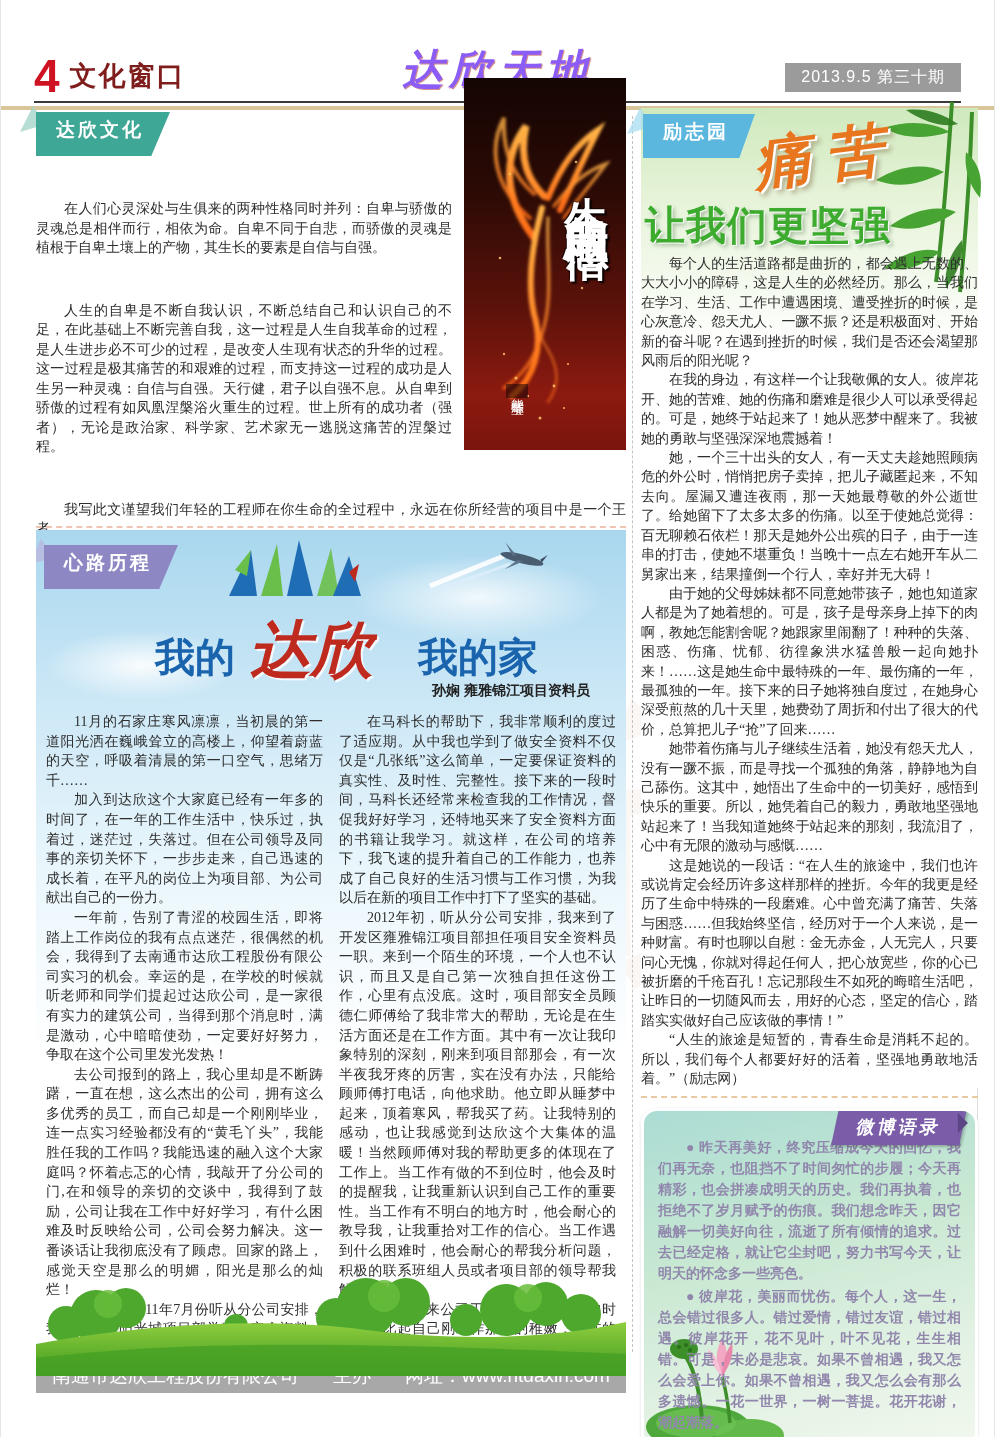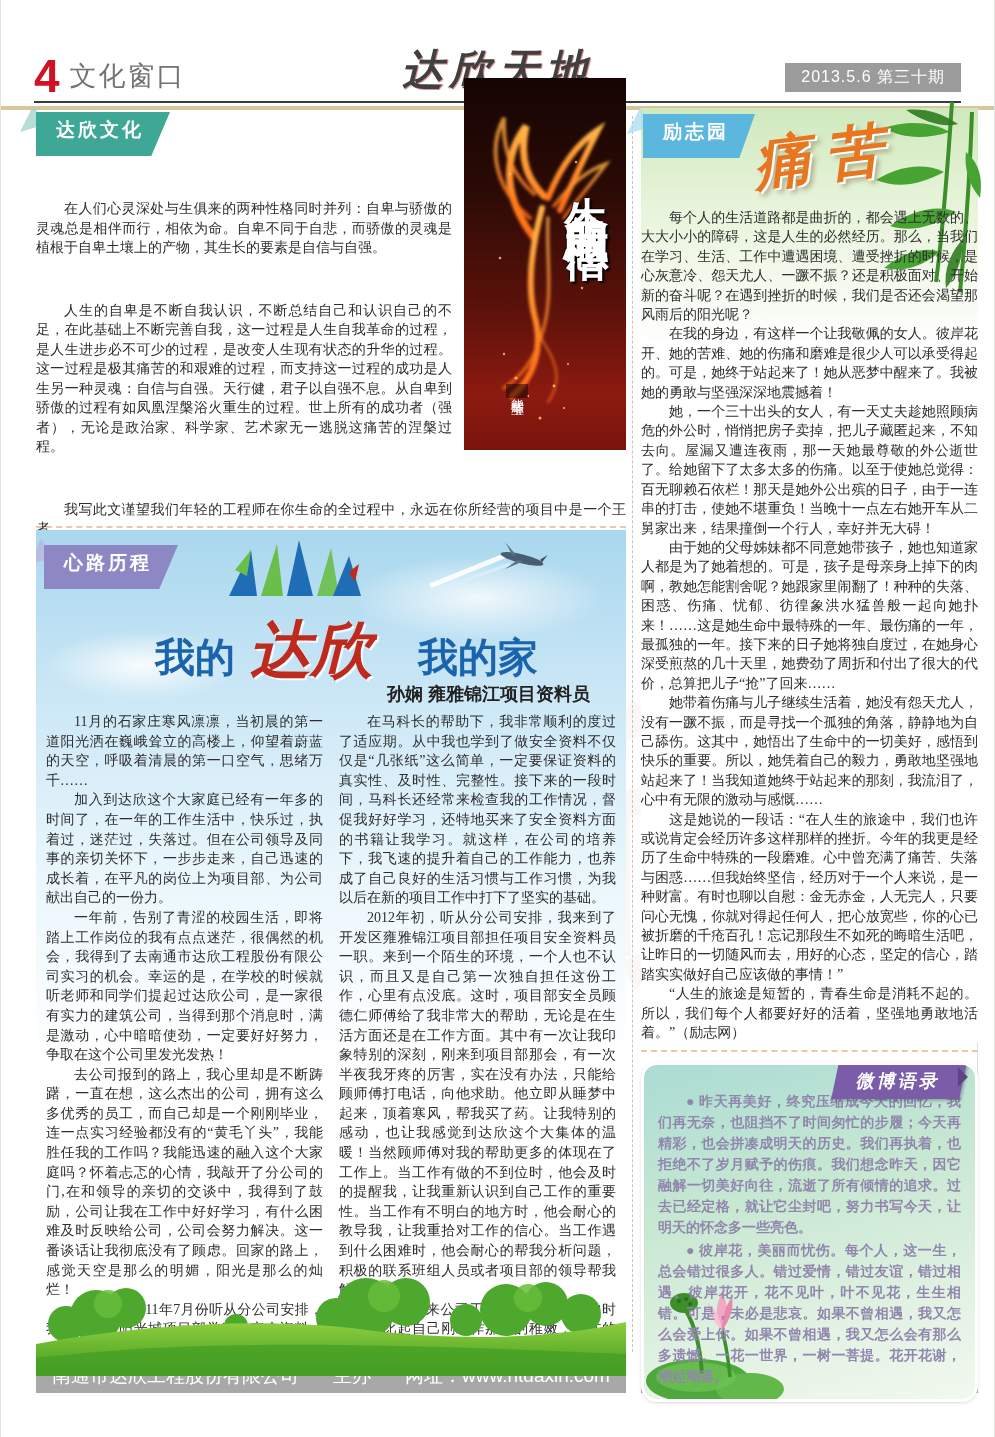--- a/index.html
+++ b/index.html
@@ -12,23 +12,23 @@
     font-family: "Liberation Serif", "DejaVu Serif", serif;
     color: #2b2b2b;
     overflow: hidden;
     border-left: 1px solid #e5e5e2;
     border-right: 1px solid #e5e5e2;
   }
   
   .hdr { position:absolute; left:33px; right:33px; top:52px; height:48px; }
   .hdr-left { position:absolute; left:0; bottom:4px; display:flex; align-items:flex-end; gap:10px; }
   .pagenum { font-size:46px; line-height:40px; font-weight:bold; color:#cf1322; font-family:"Liberation Sans",sans-serif; }
-  .secname { font-size:27px; font-weight:normal; color:#737373; letter-spacing:2px; padding-bottom:2px; }
+  .secname { font-size:27px; font-weight:bold; color:#7f1d1d; letter-spacing:2px; padding-bottom:2px; }
   .masthead { position:absolute; left:0; right:0; bottom:2px; text-align:center;
-    font-size:42px; font-weight:bold; font-style:italic; color:#404040; letter-spacing:6px;
+    font-size:42px; font-weight:bold; font-style:italic; color:#8b5cf6; letter-spacing:6px;
     text-shadow:1px 1px 0 #d8908a;margin-top:27px; }
   .issue-badge { position:absolute; right:0; bottom:8px; background:#9b9b9b; color:#fff;
     font-family:"Liberation Sans",sans-serif; font-size:16px; padding:4px 16px; letter-spacing:1px; }
   .rule-dark { position:absolute; left:33px; right:33px; top:101px; height:2px; background:#3a3a3a; }
   .rule-tan  { position:absolute; left:0; right:0; top:106px; height:4px; background:#d8c69a; }
 
   
   .vdivider { position:absolute; left:631px; top:116px; bottom:85px; width:0; border-left:1px dashed #c3c3c3; }
   .edge-line { position:absolute; right:16px; top:116px; bottom:85px; width:0; border-left:1px solid #e0dfdc; }
 
@@ -72,41 +72,41 @@
       radial-gradient(180px 60px at 75% 8%, rgba(255,255,255,.8), rgba(255,255,255,0) 70%),
       linear-gradient(180deg,#a9d7ee 0%,#cfe9f7 22%,#e9f6fc 40%,#ffffff 62%);
     overflow:hidden; }
   .journey .tag { position:absolute; left:8px; top:6px;margin-top:9px; }
   .j-logo { position:absolute; left:185px; top:6px; z-index:1; }
   .j-plane { position:absolute; right:70px; top:0px; z-index:1; }
   .j-title { position:absolute; left:0; right:0; top:78px; text-align:center; z-index:2; white-space:nowrap; }
   .j-title .t-blue { font-size:40px; font-weight:bold; color:#1a64ae; font-family:"Liberation Sans",sans-serif;margin-left:31px; }
   .j-title .t-red { font-size:62px; font-weight:bold; font-style:italic; color:#bf2a1f; margin:0 10px;
     text-shadow:2px 2px 0 rgba(255,255,255,.8); }
-  .j-byline { position:absolute; right:36px; top:152px; font-size:18px; font-weight:bold; color:#222; z-index:2;
+  .j-byline { position:absolute; right:36px; top:152px; font-size:14px; font-weight:bold; color:#222; z-index:2;
     font-family:"Liberation Sans",sans-serif; }
   .j-cols { position:absolute; left:10px; right:10px; top:182px; bottom:0; display:flex; gap:16px; z-index:2; }
   .j-col { width:50%; }
   .j-col .body-p { line-height:19.6px; }
   .grass { position:absolute; left:0; right:0; bottom:0; height:118px; z-index:3; pointer-events:none; }
 
   
   .rightcol { position:absolute; left:640px; top:108px; width:337px; z-index:1; }
   .inspire { position:relative; min-height:852px;
     background:linear-gradient(180deg,#cfe9bd 0%,#e6f3d8 90px,#ffffff 240px); }
   .inspire .tag { position:absolute; left:2px; top:6px; }
   .bamboo { position:absolute; right:-4px; top:-6px; z-index:0; }
   .i-title { position:relative; padding-top:10px; text-align:center; z-index:1; }
   .i-accent { display:inline-block; transform:rotate(-7deg); font-size:58px; font-weight:bold; color:#e8761f;
     letter-spacing:14px; margin-left:30px; font-style:italic;
     text-shadow:2px 2px 0 #fff, 4px 5px 5px rgba(80,40,0,.35); }
   .i-main { display:block; margin-top:2px; font-size:40px; font-weight:bold; color:#3cab2e;
     font-family:"Liberation Sans",sans-serif; letter-spacing:1px; text-align:left; padding-left:4px;
     text-shadow:1px 1px 0 #fff, 3px 3px 4px rgba(0,60,0,.3); }
-  .i-body { position:relative; z-index:1; margin-top:12px; }
+  .i-body { position:relative; z-index:1; margin-top:1px; }
   .i-body .body-p { line-height:19.4px; }
 
   .rsep { border-top:2px dashed #e9c9a2; margin:8px 0 10px; }
 
   
   .weibo { position:relative; border-radius:16px; padding:26px 14px 12px 14px; min-height:288px;
     background:linear-gradient(165deg,#abdcd4 0%,#c8e8d2 40%,#e3f2e4 75%,#f2f8ee 100%);
     border:3px solid #fff; box-shadow:0 1px 3px rgba(0,0,0,.15); overflow:hidden; }
   .weibo-ribbon { position:absolute; right:12px; top:-2px; background:#7a5ca8; color:#fff;
     font-family:"Liberation Sans",sans-serif; font-size:18px; font-weight:bold; letter-spacing:3px;
@@ -133,21 +133,21 @@
 <div class="page">
 
   <div class="watermark">达欣</div>
 
   <div class="hdr">
     <div class="hdr-left">
       <span class="pagenum">4</span>
       <span class="secname">文化窗口</span>
     </div>
     <div class="masthead">达欣天地</div>
-    <div class="issue-badge">2013.5.6  第三十期</div>
+    <div class="issue-badge">2013.9.5  第三十期</div>
   </div>
   <div class="rule-dark"></div>
   <div class="rule-tan"></div>
 
   <div class="vdivider"></div>
   <div class="edge-line"></div>
 
   <section class="culture">
     <span class="tag tag-teal">达欣文化</span>
 
@@ -293,20 +293,21 @@
         <g fill="#2e7d1f" opacity=".9">
           <path d="M126,22 C108,10 92,6 74,8 C92,20 112,26 126,22 Z"></path>
           <path d="M130,138 C116,154 112,170 114,186 C126,172 132,152 130,138 Z"></path>
         </g>
       </svg>
 
       <span class="tag tag-blue">励志园</span>
 
       <div class="i-title">
         <span class="i-accent">痛苦</span>
+        <span class="i-main">让我们更坚强</span>
       </div>
 
       <div class="i-body">
         <p class="body-p">每个人的生活道路都是曲折的，都会遇上无数的、大大小小的障碍，这是人生的必然经历。那么，当我们在学习、生活、工作中遭遇困境、遭受挫折的时候，是心灰意冷、怨天尤人、一蹶不振？还是积极面对、开始新的奋斗呢？在遇到挫折的时候，我们是否还会渴望那风雨后的阳光呢？</p>
         <p class="body-p">在我的身边，有这样一个让我敬佩的女人。彼岸花开、她的苦难、她的伤痛和磨难是很少人可以承受得起的。可是，她终于站起来了！她从恶梦中醒来了。我被她的勇敢与坚强深深地震撼着！</p>
         <p class="body-p">她，一个三十出头的女人，有一天丈夫趁她照顾病危的外公时，悄悄把房子卖掉，把儿子藏匿起来，不知去向。屋漏又遭连夜雨，那一天她最尊敬的外公逝世了。给她留下了太多太多的伤痛。以至于使她总觉得：百无聊赖石依栏！那天是她外公出殡的日子，由于一连串的打击，使她不堪重负！当晚十一点左右她开车从二舅家出来，结果撞倒一个行人，幸好并无大碍！</p>
         <p class="body-p">由于她的父母姊妹都不同意她带孩子，她也知道家人都是为了她着想的。可是，孩子是母亲身上掉下的肉啊，教她怎能割舍呢？她跟家里闹翻了！种种的失落、困惑、伤痛、忧郁、彷徨象洪水猛兽般一起向她扑来！……这是她生命中最特殊的一年、最伤痛的一年，最孤独的一年。接下来的日子她将独自度过，在她身心深受煎熬的几十天里，她费劲了周折和付出了很大的代价，总算把儿子“抢”了回来……</p>
         <p class="body-p">她带着伤痛与儿子继续生活着，她没有怨天尤人，没有一蹶不振，而是寻找一个孤独的角落，静静地为自己舔伤。这其中，她悟出了生命中的一切美好，感悟到快乐的重要。所以，她凭着自己的毅力，勇敢地坚强地站起来了！当我知道她终于站起来的那刻，我流泪了，心中有无限的激动与感慨……</p>
         <p class="body-p">这是她说的一段话：“在人生的旅途中，我们也许或说肯定会经历许多这样那样的挫折。今年的我更是经历了生命中特殊的一段磨难。心中曾充满了痛苦、失落与困惑……但我始终坚信，经历对于一个人来说，是一种财富。有时也聊以自慰：金无赤金，人无完人，只要问心无愧，你就对得起任何人，把心放宽些，你的心已被折磨的千疮百孔！忘记那段生不如死的晦暗生活吧，让昨日的一切随风而去，用好的心态，坚定的信心，踏踏实实做好自己应该做的事情！”</p>
         <p class="body-p">“人生的旅途是短暂的，青春生命是消耗不起的。所以，我们每个人都要好好的活着，坚强地勇敢地活着。”（励志网）</p>

